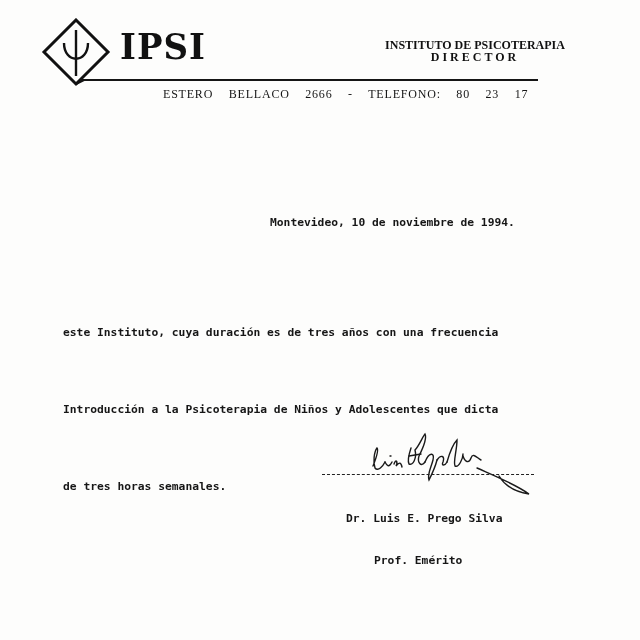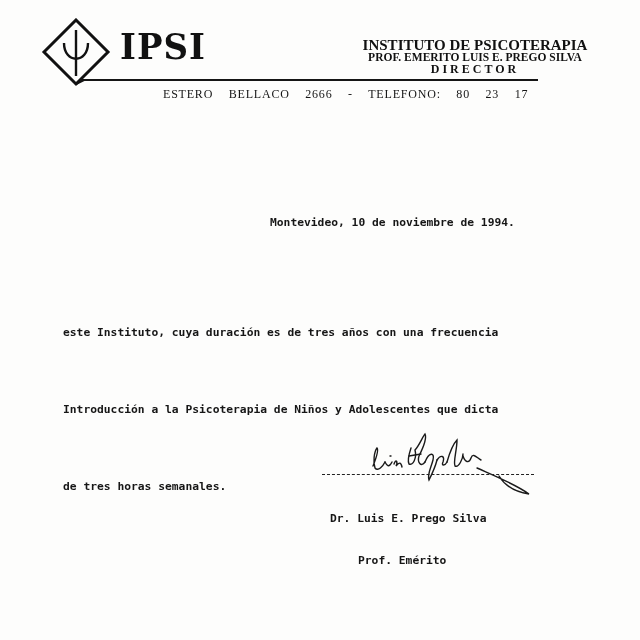--- a/index.html
+++ b/index.html
@@ -13,21 +13,21 @@
       left: 120px; top: 26px;
       font-family: "DejaVu Serif", serif; font-weight: bold;
       font-size: 34px; letter-spacing: 1px; color: #111;
       transform: scaleY(1.05);
     }
     .inst {
       left: 350px; top: 39px; width: 250px; text-align: center;
       font-family: "Liberation Serif", serif; font-weight: bold; color: #111;
       line-height: 12px;
     }
-    .inst .l1 { font-size: 15px; text-align: center; }
+    .inst .l1 { font-size: 12px; text-align: center; }
     .inst .l2 { font-size: 11.5px; }
     .inst .l3 { font-size: 12px; letter-spacing: 3px; }
     .rule {
       left: 80px; top: 79px; width: 458px; height: 2px; background: #151515;
     }
     .address {
       left: 163px; top: 87px; width: 320px;
       font-family: "Liberation Serif", serif; font-weight: normal; font-size: 12px;
       letter-spacing: 0.8px; word-spacing: 4px; color: #151515; white-space: pre;
     }
@@ -35,38 +35,37 @@
       font-family: "DejaVu Sans Mono", monospace; font-weight: bold;
       font-size: 11.3px; color: #161616; white-space: pre;
     }
     .date { left: 270px; top: 216px; }
     .body-text { left: 63px; top: 268px; line-height: 25.8px; }
     .sig-svg { left: 365px; top: 428px; }
     .dash-line {
       left: 322px; top: 474px; width: 212px; height: 0;
       border-top: 1.5px dashed #222;
     }
-    .signer { left: 330px; top: 484px; line-height: 14px; }
+    .signer { left: 346px; top: 484px; line-height: 14px; }
     .signer .title { padding-left: 28px; }
   </style>
 </head>
 <body>
 
 <div>
   <svg class="abs logo-svg" width="72" height="72" viewBox="0 0 72 72">
     <polygon points="36,2 68,34 36,66 4,34" fill="none" stroke="#111" stroke-width="3"></polygon>
     <line x1="36" y1="12" x2="36" y2="58" stroke="#111" stroke-width="2.4"></line>
     <path d="M24,25 C24,46 48,46 48,25" fill="none" stroke="#111" stroke-width="2.4"></path>
     <path d="M36,66 L44,62" fill="none" stroke="#111" stroke-width="2"></path>
   </svg>
   <div class="abs brand">IPSI</div>
 
   <div class="abs inst">
     <div class="l1">INSTITUTO DE PSICOTERAPIA</div>
-    <div class="l2">PROF. EMERITO LUIS E. PREGO SILVA</div>
     <div class="l3">DIRECTOR</div>
   </div>
 
   <div class="abs rule"></div>
   <div class="abs address">ESTERO  BELLACO  2666  -  TELEFONO:  80  23  17</div>
 </div>
 
 <div class="abs mono date">Montevideo, 10 de noviembre de 1994.</div>
 
 <div class="abs mono body-text">

